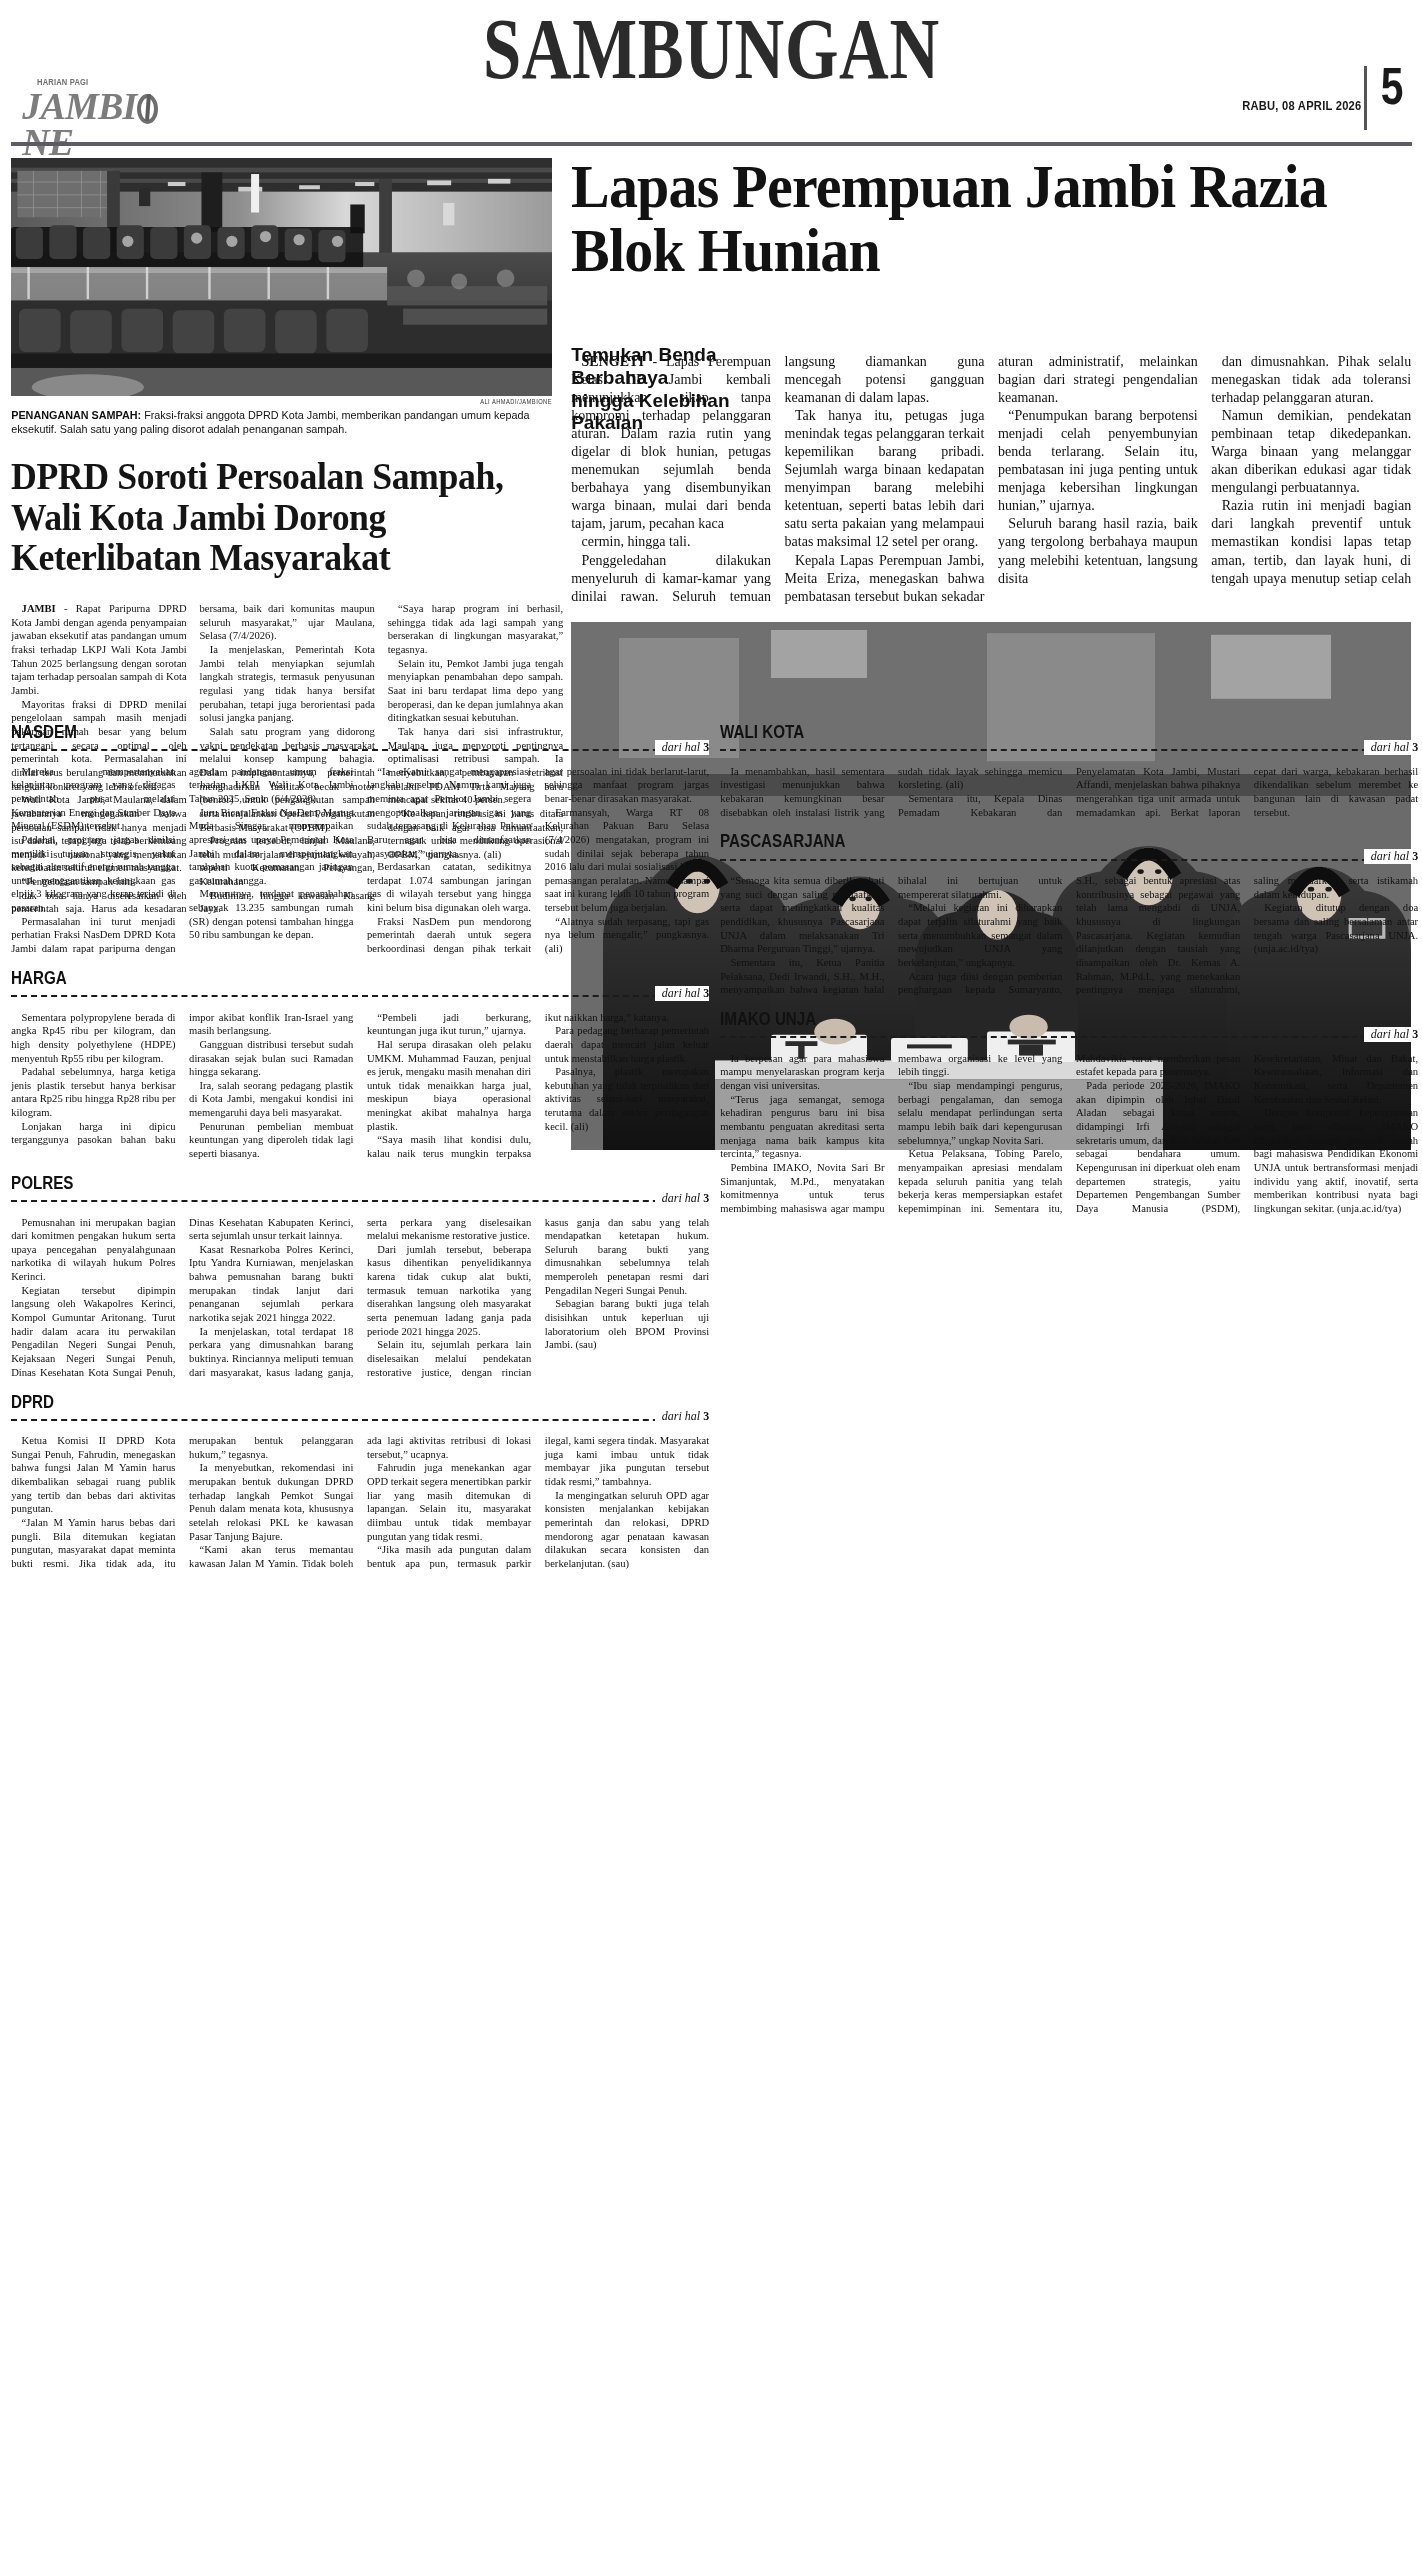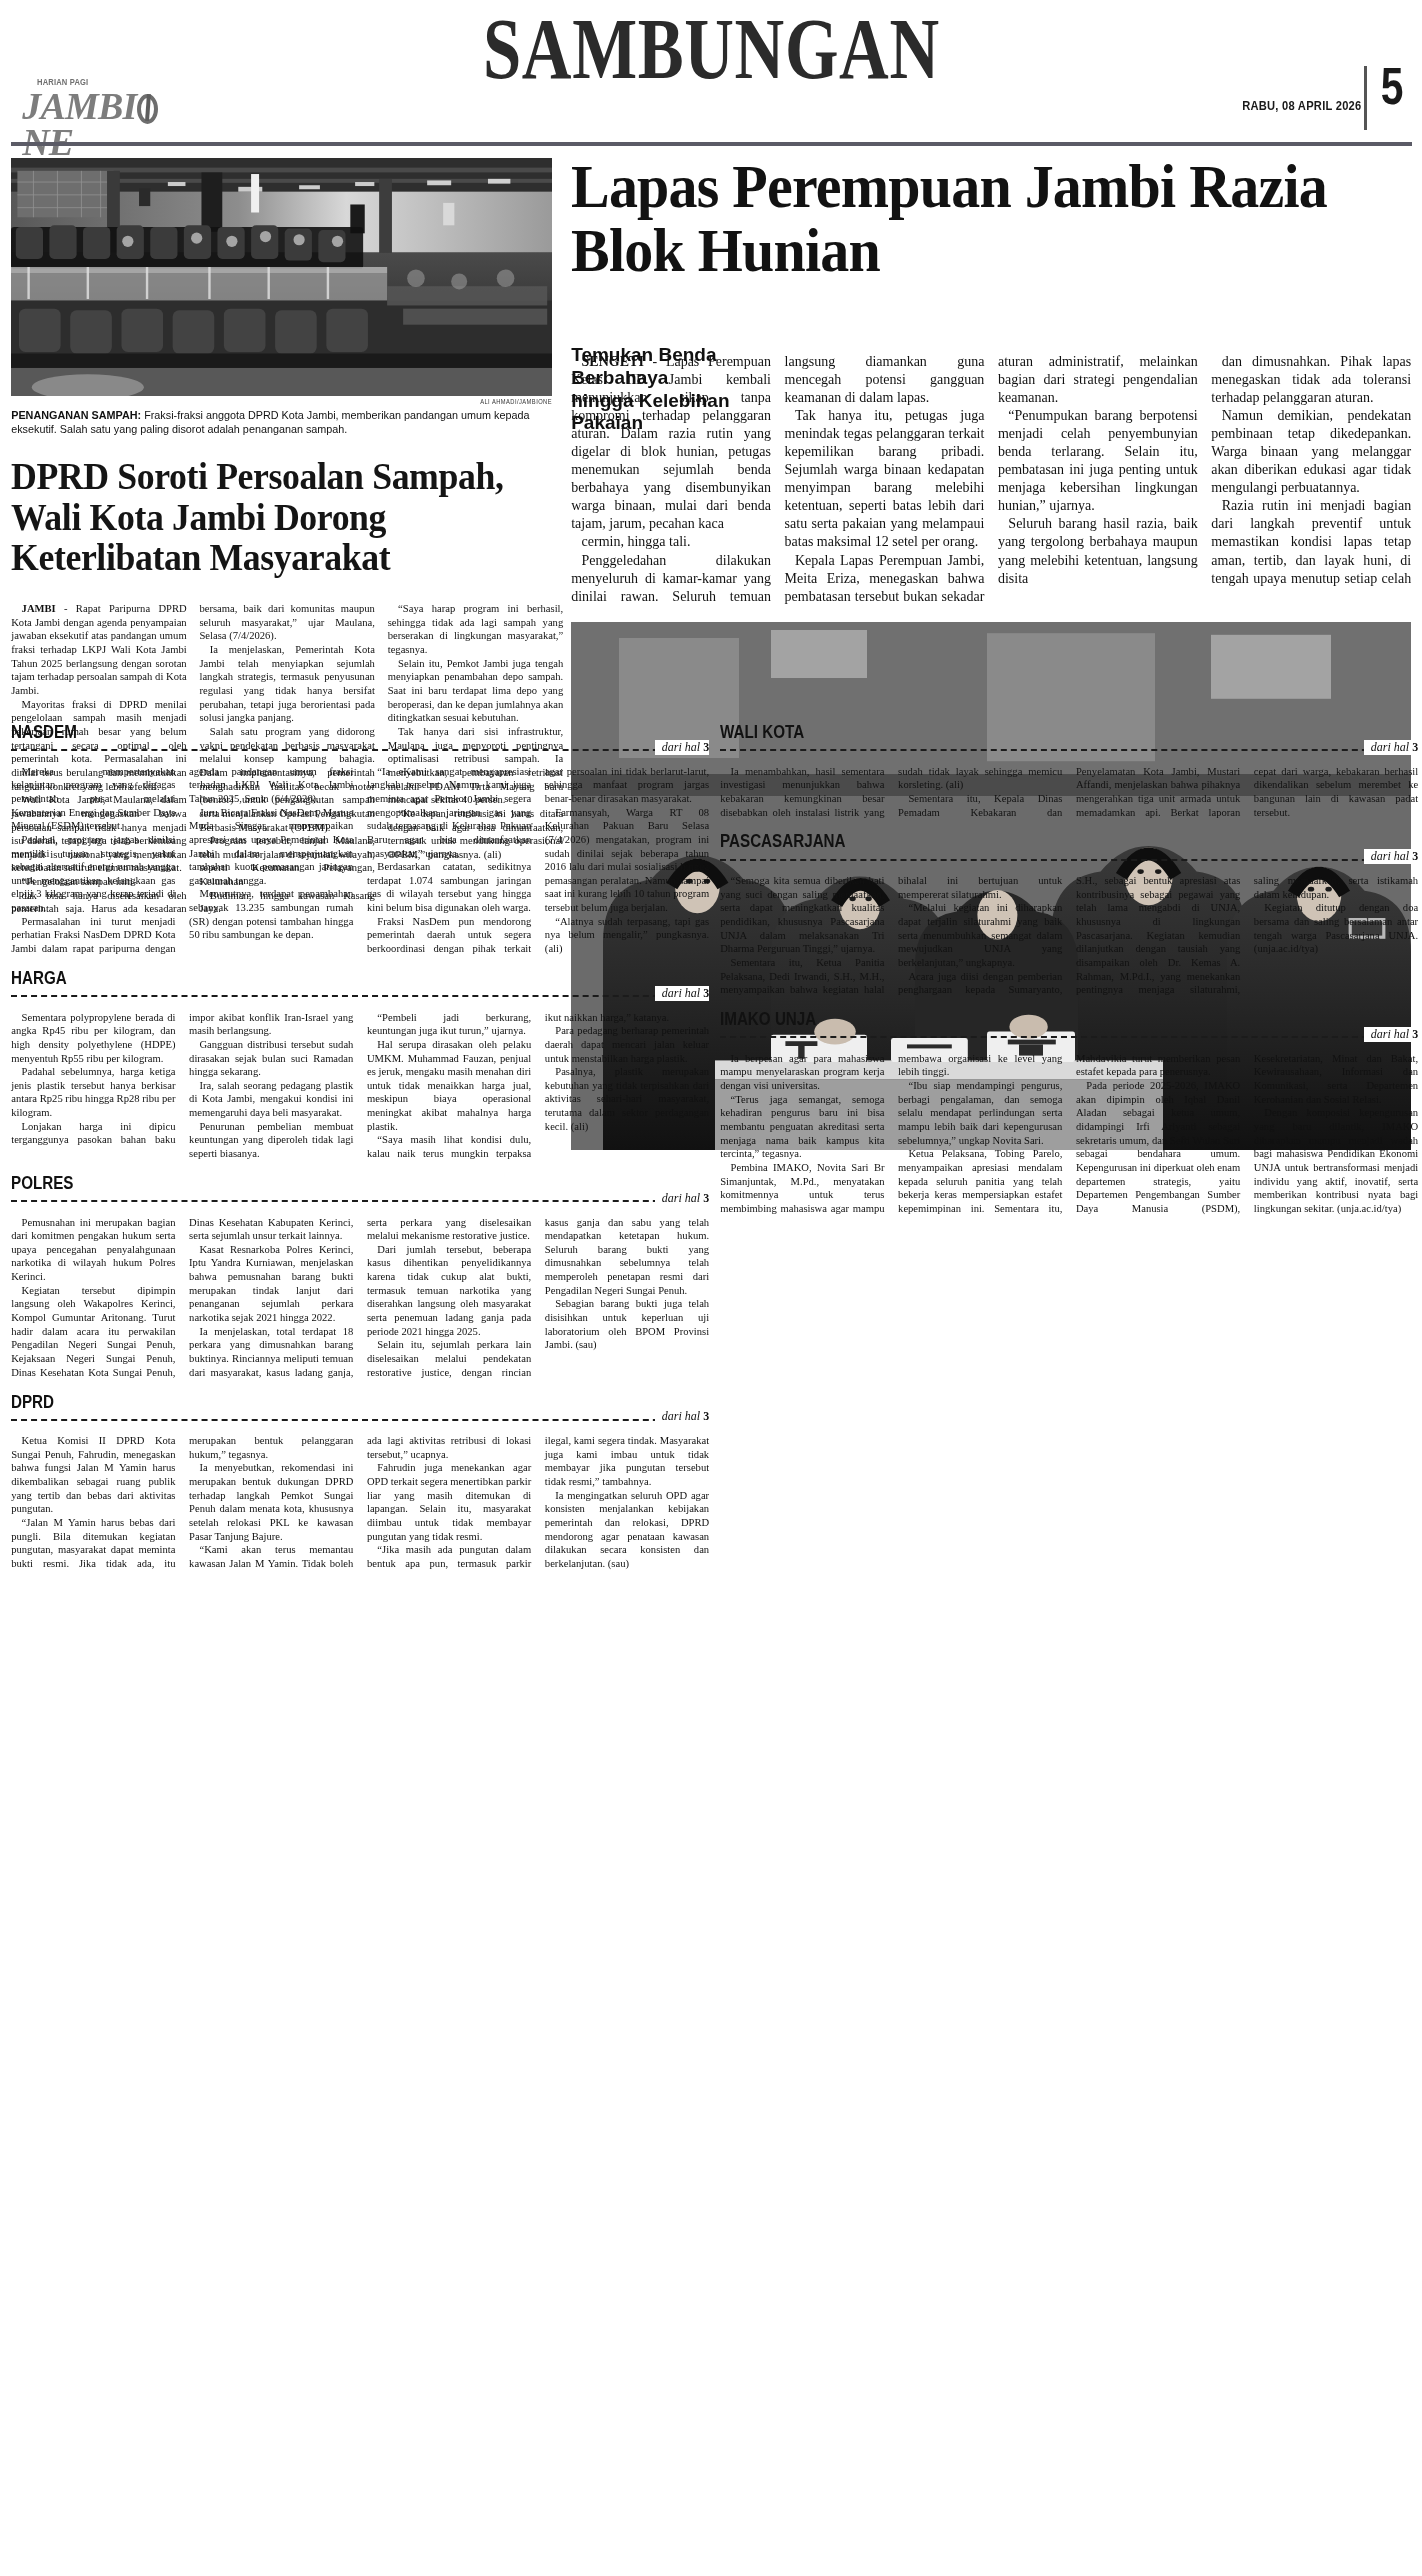--- a/index.html
+++ b/index.html
@@ -303,21 +303,21 @@
       </div>
 
     <div class="art2-cols col4">
         <p class="lead"><b>SENGETI</b> - Lapas Perempuan Kelas IIB Jambi kembali menunjukkan sikap tanpa kompromi terhadap pelanggaran aturan. Dalam razia rutin yang digelar di blok hunian, petugas menemukan sejumlah benda berbahaya yang disembunyikan warga binaan, mulai dari benda tajam, jarum, pecahan kaca</p>
         <p>cermin, hingga tali.</p>
         <p>Penggeledahan dilakukan menyeluruh di kamar-kamar yang dinilai rawan. Seluruh temuan langsung diamankan guna mencegah potensi gangguan keamanan di dalam lapas.</p>
         <p>Tak hanya itu, petugas juga menindak tegas pelanggaran terkait kepemilikan barang pribadi. Sejumlah warga binaan kedapatan menyimpan barang melebihi ketentuan, seperti batas lebih dari satu serta pakaian yang melampaui batas maksimal 12 setel per orang.</p>
         <p>Kepala Lapas Perempuan Jambi, Meita Eriza, menegaskan bahwa pembatasan tersebut bukan sekadar aturan administratif, melainkan bagian dari strategi pengendalian keamanan.</p>
         <p>“Penumpukan barang berpotensi menjadi celah penyembunyian benda terlarang. Selain itu, pembatasan ini juga penting untuk menjaga kebersihan lingkungan hunian,” ujarnya.</p>
         <p>Seluruh barang hasil razia, baik yang tergolong berbahaya maupun yang melebihi ketentuan, langsung disita</p>
-        <p>dan dimusnahkan. Pihak lapas menegaskan tidak ada toleransi terhadap pelanggaran aturan.</p>
+        <p>dan dimusnahkan. Pihak selalu menegaskan tidak ada toleransi terhadap pelanggaran aturan.</p>
         <p>Namun demikian, pendekatan pembinaan tetap dikedepankan. Warga binaan yang melanggar akan diberikan edukasi agar tidak mengulangi perbuatannya.</p>
         <p>Razia rutin ini menjadi bagian dari langkah preventif untuk memastikan kondisi lapas tetap aman, tertib, dan layak huni, di tengah upaya menutup setiap celah yang berpotensi mengganggu stabilitas di dalamnya. (ari)</p>
       </div>
 
     <div class="photo-lapas">
       <svg width="840" height="528" viewBox="0 0 1050 660" preserveAspectRatio="none">
         <defs>
           <linearGradient id="wallg" x1="0" y1="0" x2="0" y2="1">
             <stop offset="0%" stop-color="#9d9d9d"></stop>
               <stop offset="100%" stop-color="#585858"></stop>

